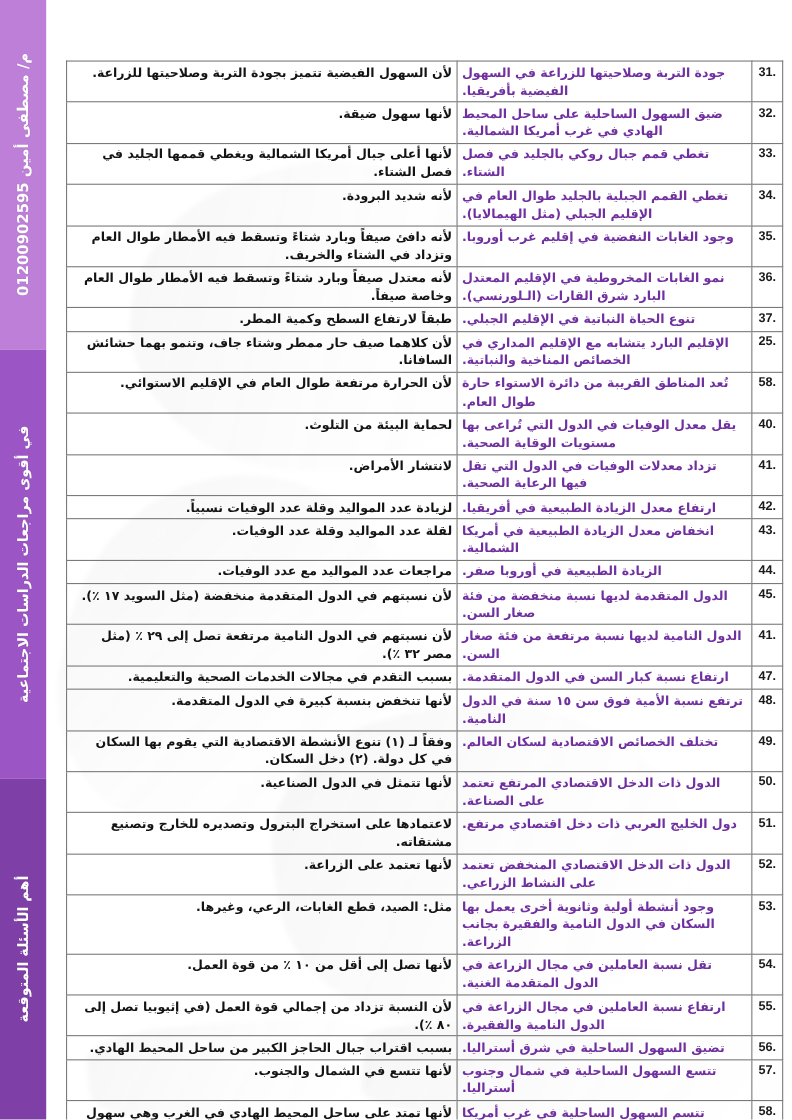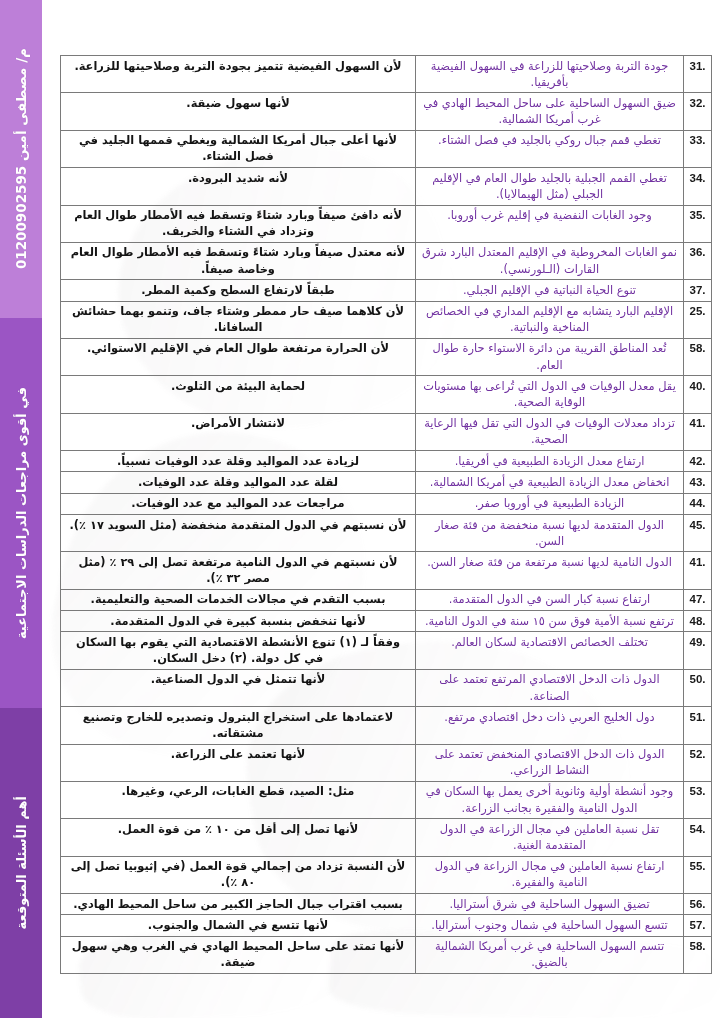--- a/index.html
+++ b/index.html
@@ -91,27 +91,27 @@
     font-size:11.5px;
     font-weight:bold;
     color:#1a1a1a;
     padding-right:3px;
     padding-left:2px;
     white-space:nowrap;
     font-family:"Liberation Sans", sans-serif;
   }
   td.col-statement {
     width:268px;
-    text-align:center;
+    text-align:left;
     font-size:11.4px;
-    font-weight:normal;
+    font-weight:bold;
     color:#7030a0;
   }
   td.col-reason {
-    text-align:center;
+    text-align:right;
     font-size:11.4px;
     font-weight:bold;
     color:#141414;
   }
   td.col-statement span, td.col-reason span { display:block; }
 
   
   #footer {
     position:absolute;
     left:0; right:0;

